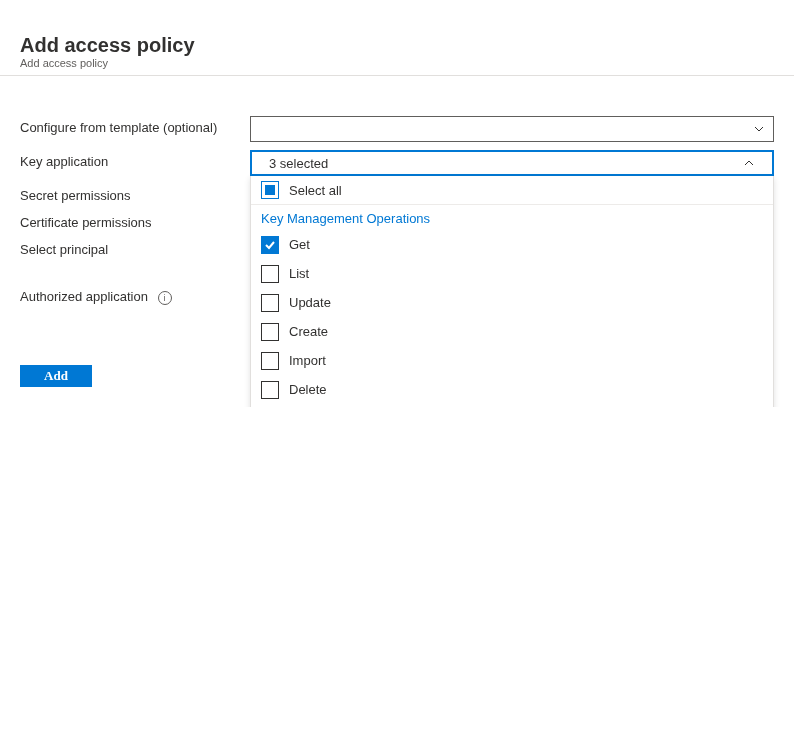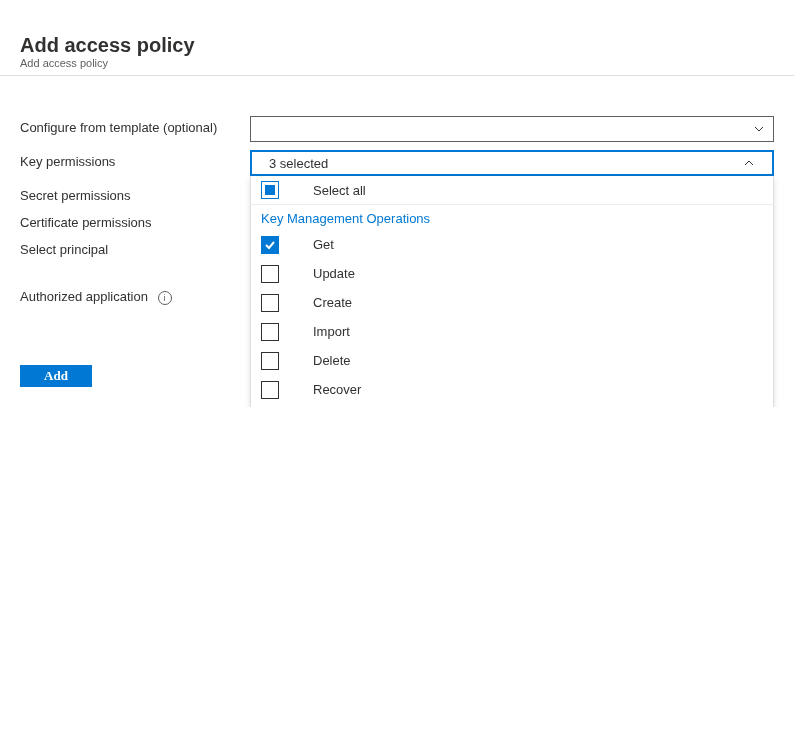--- a/index.html
+++ b/index.html
@@ -82,21 +82,20 @@
     border-bottom: 1px solid #e1dfdd;
     box-shadow: 0 2px 6px rgba(0,0,0,0.12);
     z-index: 10;
   }
   .dd-item {
     display: flex;
     align-items: center;
     height: 29px;
     padding: 0 10px;
     cursor: pointer;
-    gap: 24px;
   }
   .dd-item:first-child {
     border-bottom: 1px solid #edebe9;
   }
   .dd-group-header {
     font-size: 13px;
     color: #0078d4;
     font-weight: 400;
     padding: 6px 10px 4px 10px;
     border-top: 1px solid #edebe9;
@@ -178,21 +177,21 @@
         <span class="chevron">
           <svg width="12" height="12" viewBox="0 0 12 12">
               <path d="M2 4 L6 8 L10 4" stroke="#323130" stroke-width="1" fill="none"></path>
             </svg>
         </span>
       </div>
     </div>
   </div>
 
   <div class="form-row">
-    <div class="label-col">Key permissions</div>
+    <div class="label-col">Key application</div>
     <div class="input-col">
       <div class="select-box open">
         <span>3 selected</span>
         <span class="chevron">
           <svg width="12" height="12" viewBox="0 0 12 12">
               <path d="M2 8 L6 4 L10 8" stroke="#323130" stroke-width="1" fill="none"></path>
             </svg>
         </span>
       </div>
 
@@ -208,20 +207,24 @@
             <div class="dd-item">
               <span class="checkbox checked">
                 <svg width="12" height="12" viewBox="0 0 12 12">
                   <path d="M2 6 L5 9 L10 3" stroke="#fff" stroke-width="2" fill="none"></path>
                 </svg>
               </span>
               <span>Get</span>
             </div>
             <div class="dd-item">
               <span class="checkbox"></span>
+              <span>List</span>
+            </div>
+            <div class="dd-item">
+              <span class="checkbox"></span>
               <span>Update</span>
             </div>
             <div class="dd-item">
               <span class="checkbox"></span>
               <span>Create</span>
             </div>
             <div class="dd-item">
               <span class="checkbox"></span>
               <span>Import</span>
             </div>

